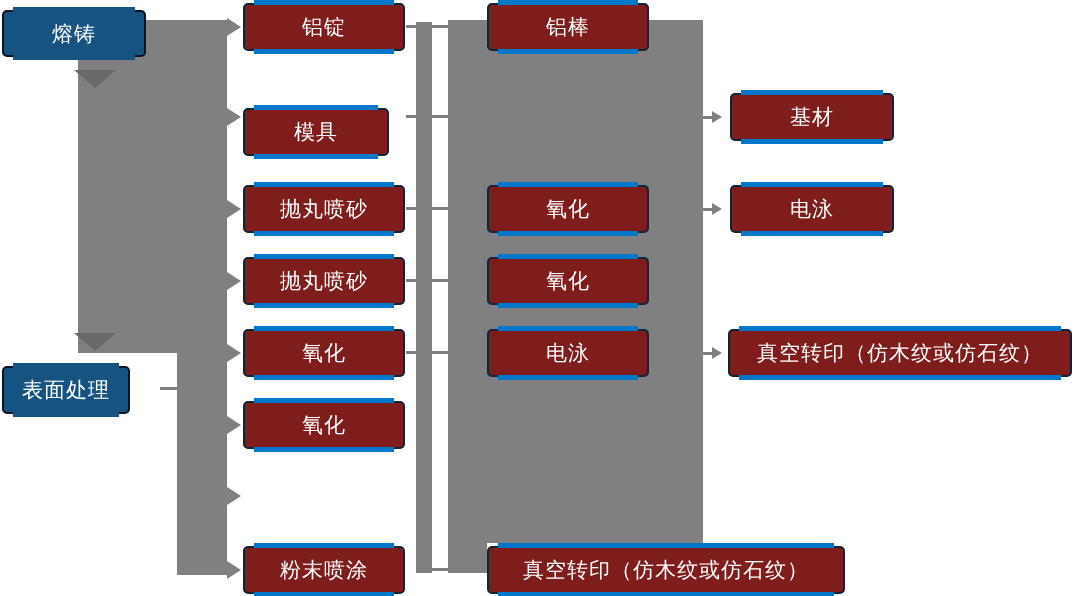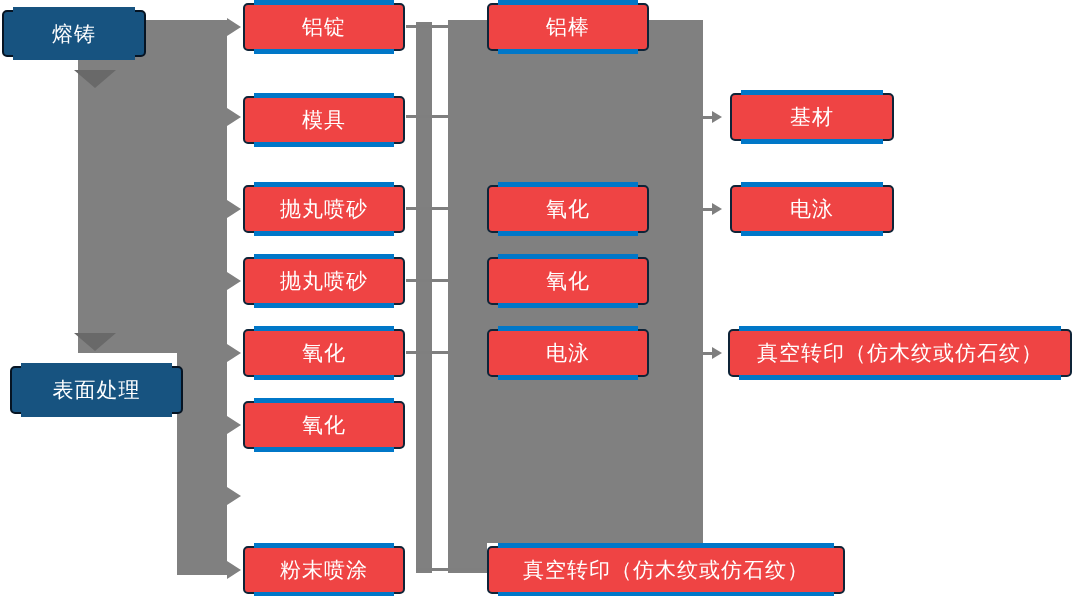--- a/index.html
+++ b/index.html
@@ -17,21 +17,21 @@
   
   .node{
     position:absolute;display:flex;align-items:center;justify-content:center;
     box-sizing:border-box;border-radius:5px;z-index:2;
     color:#fff;font-size:21px;letter-spacing:1px;white-space:nowrap;
     border:2px solid #0E2438;
   }
   .node::before,.node::after{content:"";position:absolute;left:9px;right:9px;height:5px;}
   .node::before{top:-5px;}
   .node::after{bottom:-5px;}
-  .bright{background:#ef4444;}
+  .bright{background:#7f1d1d;}
   .bright::before,.bright::after{background:#0077C8;}
   .dark{background:#175380;border-color:#061423;}
   .dark::before,.dark::after{background:#175380;}
 </style>
 </head>
 <body>
 
 <div id="canvas">
 
   <div class="gray" style="left:78px;top:20px;width:149px;height:333px;"></div>
@@ -61,24 +61,24 @@
   <div class="thinline" style="left:416px;top:568px;width:71px;"></div>
 
   <div class="thinline" style="left:703px;top:116px;width:10px;"></div>
   <div class="tri tri-head" style="left:712px;top:111px;"></div>
   <div class="thinline" style="left:703px;top:208px;width:10px;"></div>
   <div class="tri tri-head" style="left:712px;top:203px;"></div>
   <div class="thinline" style="left:703px;top:352px;width:10px;"></div>
   <div class="tri tri-head" style="left:712px;top:347px;"></div>
 
   <div class="node dark" style="left:2px;top:10px;width:144px;height:47px;">熔铸</div>
-  <div class="node dark" style="left:10px;top:366px;width:173px;height:48px;">表面处理</div>
+  <div class="node dark" style="left:2px;top:366px;width:128px;height:48px;">表面处理</div>
 
   <div class="node bright" style="left:243px;top:3px;width:162px;height:48px;">铝锭</div>
-  <div class="node bright" style="left:243px;top:96px;width:162px;height:48px;">模具</div>
+  <div class="node bright" style="left:243px;top:108px;width:146px;height:48px;">模具</div>
   <div class="node bright" style="left:243px;top:185px;width:162px;height:48px;">抛丸喷砂</div>
   <div class="node bright" style="left:243px;top:257px;width:162px;height:48px;">抛丸喷砂</div>
   <div class="node bright" style="left:243px;top:329px;width:162px;height:48px;">氧化</div>
   <div class="node bright" style="left:243px;top:401px;width:162px;height:48px;">氧化</div>
   <div class="node bright" style="left:487px;top:3px;width:162px;height:48px;">铝棒</div>
 
   <div class="node bright" style="left:243px;top:546px;width:162px;height:48px;">粉末喷涂</div>
   <div class="node bright" style="left:487px;top:185px;width:162px;height:48px;">氧化</div>
   <div class="node bright" style="left:487px;top:257px;width:162px;height:48px;">氧化</div>
   <div class="node bright" style="left:487px;top:329px;width:162px;height:48px;">电泳</div>

